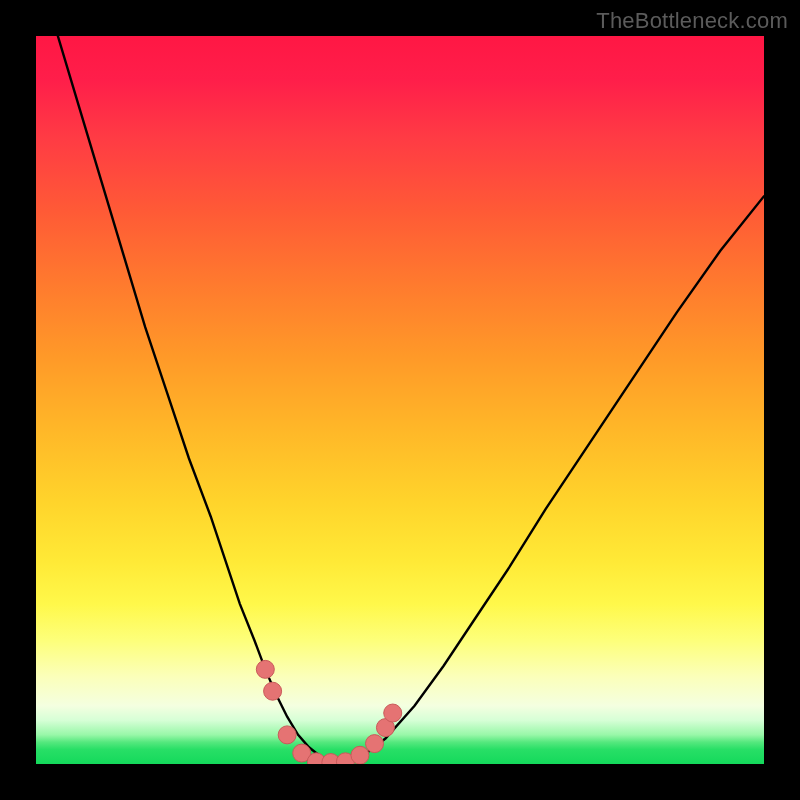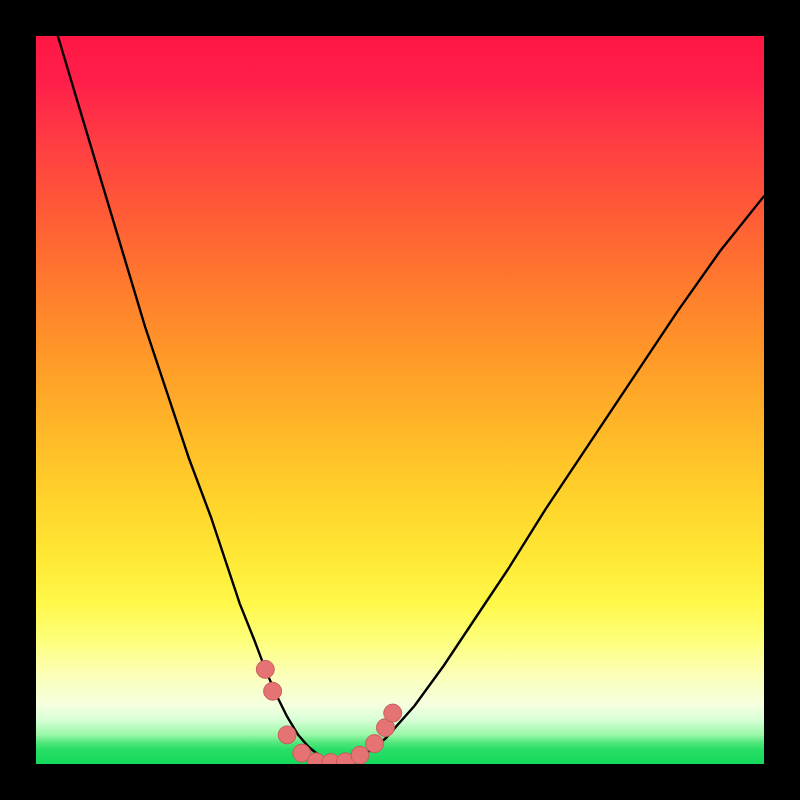--- a/index.html
+++ b/index.html
@@ -85,13 +85,14 @@
           <circle cx="280.28" cy="725.82" r="9" fill="#e57373" stroke="#c95a5a" stroke-width="1"></circle>
           <circle cx="294.84" cy="726.54" r="9" fill="#e57373" stroke="#c95a5a" stroke-width="1"></circle>
           <circle cx="309.40" cy="725.82" r="9" fill="#e57373" stroke="#c95a5a" stroke-width="1"></circle>
           <circle cx="323.96" cy="719.26" r="9" fill="#e57373" stroke="#c95a5a" stroke-width="1"></circle>
           <circle cx="338.52" cy="707.62" r="9" fill="#e57373" stroke="#c95a5a" stroke-width="1"></circle>
           <circle cx="349.44" cy="691.60" r="9" fill="#e57373" stroke="#c95a5a" stroke-width="1"></circle>
           <circle cx="356.72" cy="677.04" r="9" fill="#e57373" stroke="#c95a5a" stroke-width="1"></circle>
         </g>
     </svg>
   </div>
+  <div class="watermark">TheBottleneck.com</div>
 </div>
 
 </body></html>

